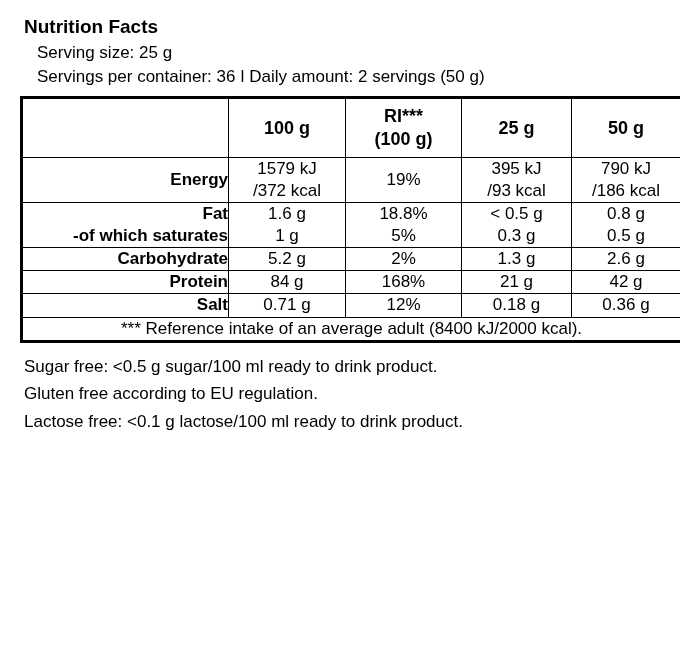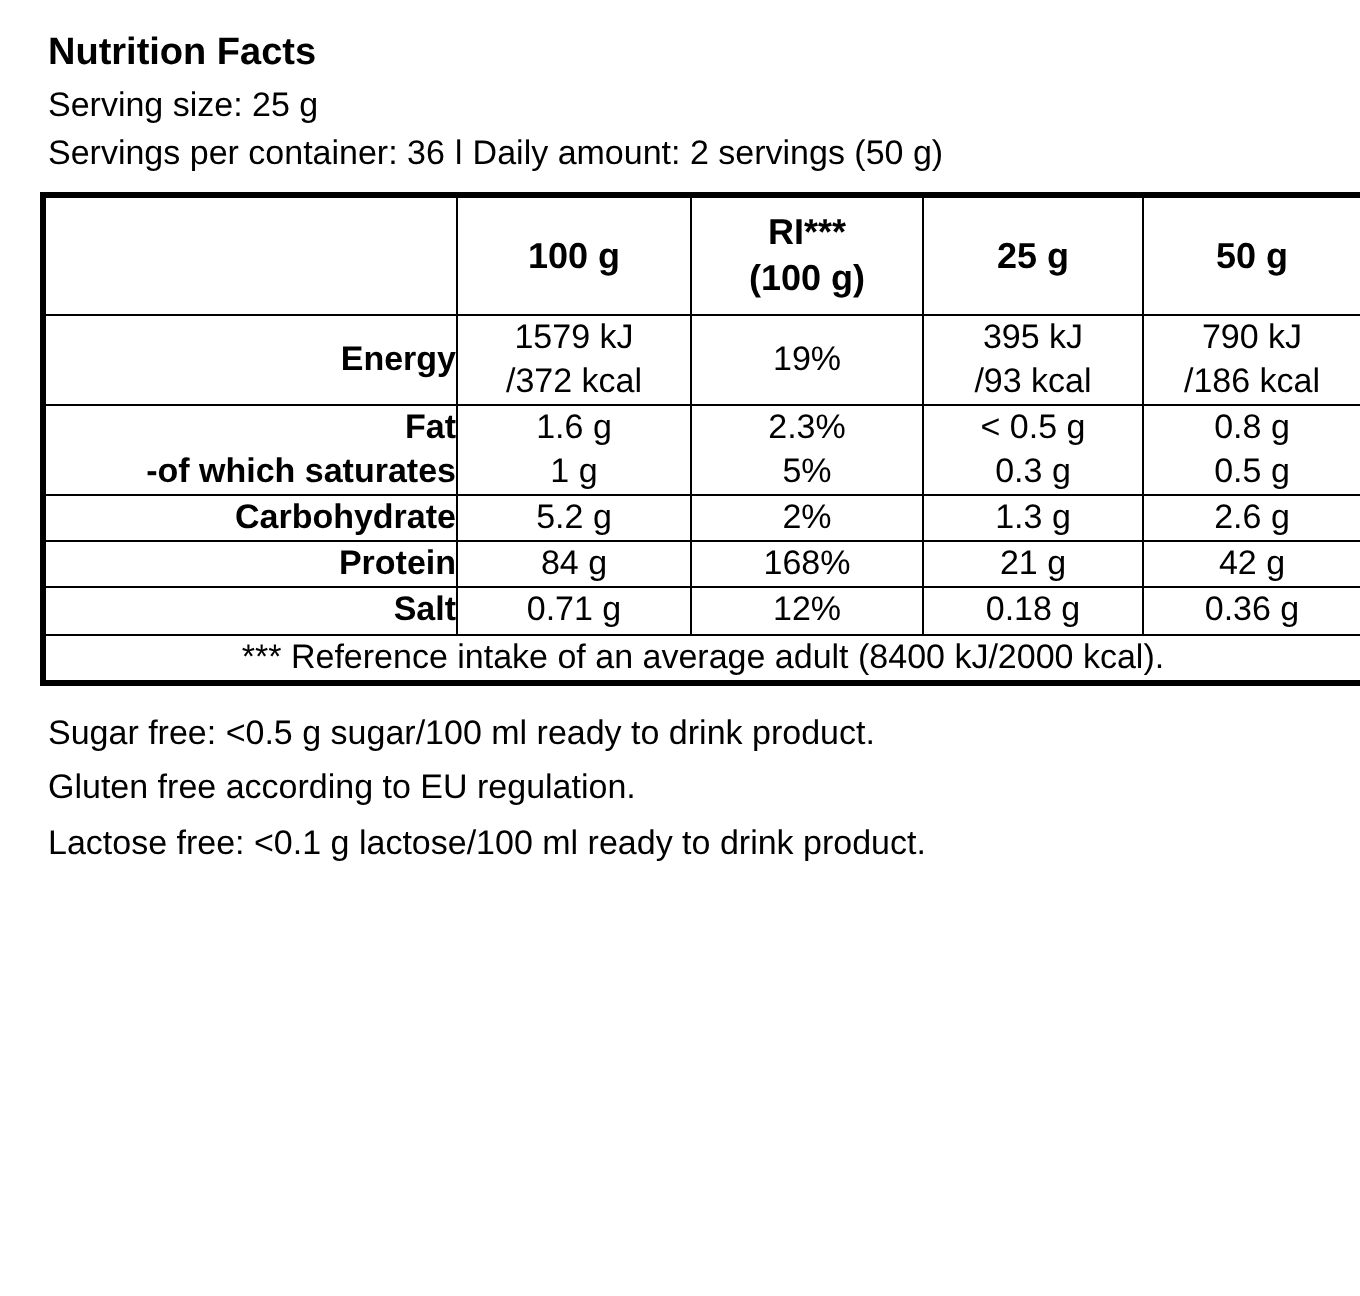--- a/index.html
+++ b/index.html
@@ -28,20 +28,21 @@
   }
   .header .title {
     font-size: 19px;
     font-weight: bold;
     line-height: 1.35;
     margin-bottom: 1px;
   }
   .header .line {
     font-size: 17px;
     line-height: 1.45;
+    margin-left: 13px;
   }
 
   
   table.nutri {
     width: 528px;
     border-collapse: collapse;
     table-layout: fixed;
     margin-top: 0;
   }
   table.nutri td, table.nutri th {
@@ -158,21 +159,21 @@
         </td>
         <td class="val">
           <span class="two">790 kJ</span>
           <span class="two">/186 kcal</span>
         </td>
       </tr>
 
       <tr class="thick-top">
         <td class="rowlabel no-bottom">Fat</td>
         <td class="val no-bottom">1.6 g</td>
-        <td class="val no-bottom">2.3%</td>
+        <td class="val no-bottom">18.8%</td>
         <td class="val no-bottom">&lt; 0.5 g</td>
         <td class="val no-bottom">0.8 g</td>
       </tr>
 
       <tr>
         <td class="rowlabel sub no-top">-of which saturates</td>
         <td class="val no-top">1 g</td>
         <td class="val no-top">5%</td>
         <td class="val no-top">0.3 g</td>
         <td class="val no-top">0.5 g</td>

